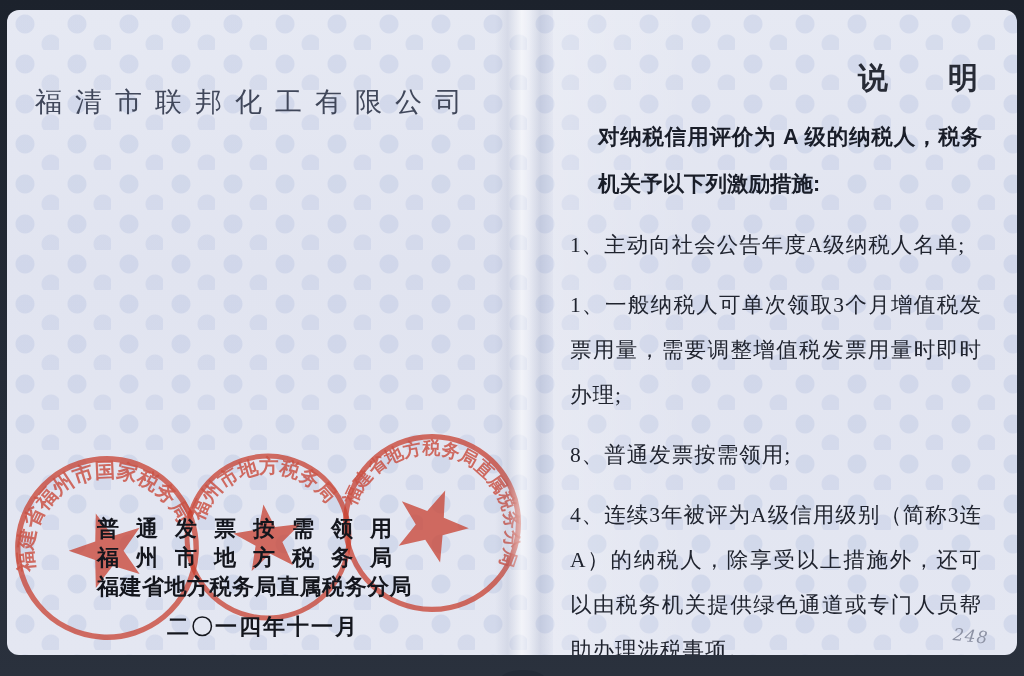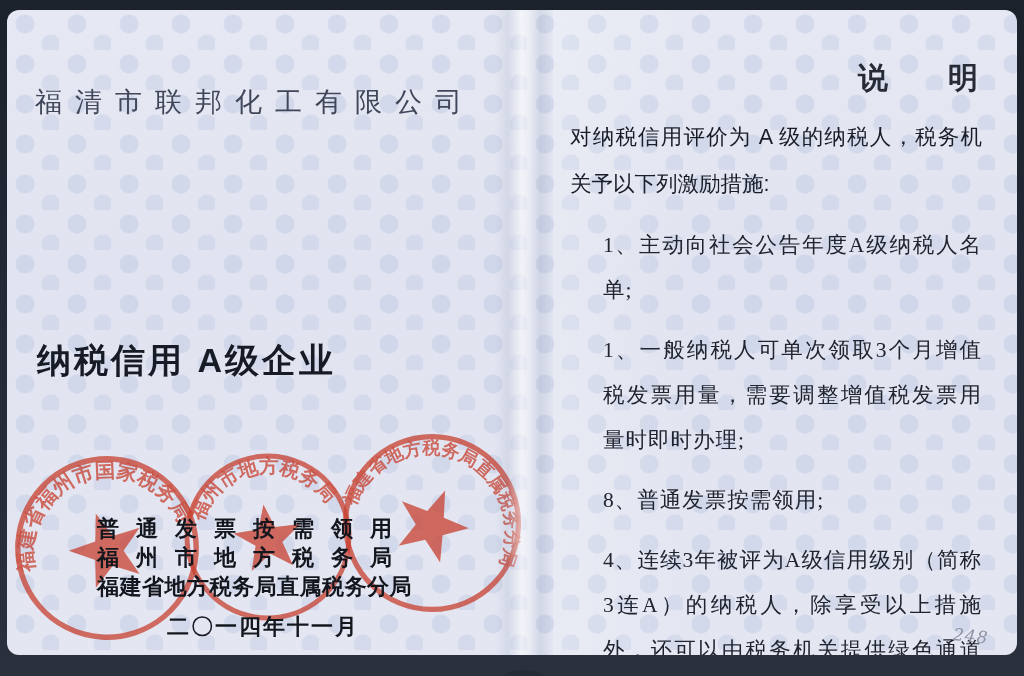--- a/index.html
+++ b/index.html
@@ -83,27 +83,27 @@
     font-family: "Liberation Sans", "DejaVu Sans", sans-serif;
     font-weight: bold; font-size: 30px; color: #272b36;
     white-space: pre;
   }
   .explain-body {
     position: absolute; left: 563px; top: 104px; width: 412px;
     color: #1d222e;
   }
   .explain-intro {
     font-family: "Liberation Sans", "DejaVu Sans", sans-serif;
-    font-weight: normal; font-size: 21.5px; line-height: 47px;
-    text-align: justify; color: #191d28;
+    font-weight: bold; font-size: 21.5px; line-height: 47px;
+    text-align: justify; color: #191d28; margin-left: 28px;
   }
   .explain-item {
     font-family: "Liberation Serif", "DejaVu Serif", serif;
     font-size: 21.5px; line-height: 45px; text-align: justify;
-    margin-top: 15px; color: #20242f; letter-spacing: 1px; margin-left: 33px;
+    margin-top: 15px; color: #20242f; letter-spacing: 1px;
   }
   .page-number {
     position: absolute; left: 946px; top: 616px;
     font-family: "DejaVu Serif", serif; font-style: italic;
     font-size: 17px; color: #8d92a4; transform: rotate(6deg);
     letter-spacing: 1px;
   }
   .bottom-notch {
     position: absolute; left: 500px; bottom: -4px;
     width: 46px; height: 10px; background: #242b37;
@@ -111,21 +111,20 @@
   }
 </style>
 </head>
 <body>
 
 <div class="scan-frame">
   <div class="paper">
 
     <div class="company-name">福清市联邦化工有限公司</div>
 
-    <div class="award-line award-line-2">纳税信用 A级企业</div>
 
     <div class="stamp" style="left:2px; top:440px; transform: rotate(-18deg);">
       <svg width="196" height="196" viewBox="0 0 200 200">
         <circle cx="100" cy="100" r="91" fill="none" stroke="#c8402f" stroke-width="5.5" opacity="0.85"></circle>
         <polygon points="100,63 109.4,90.1 138,90.6 115.2,107.9 123.5,135.4 100,119 76.5,135.4 84.8,107.9 62,90.6 90.6,90.1" fill="#c8402f" opacity="0.85"></polygon>
         <defs>
             <path id="arc1" d="M 22,106 A 78,78 0 0 1 178,106"></path>
           </defs>
         <text font-size="21" fill="#c8402f" opacity="0.85" font-weight="bold" font-family="'Liberation Sans', sans-serif">
           <textPath href="#arc1" startOffset="50%" text-anchor="middle">福建省福州市国家税务局</textPath>

